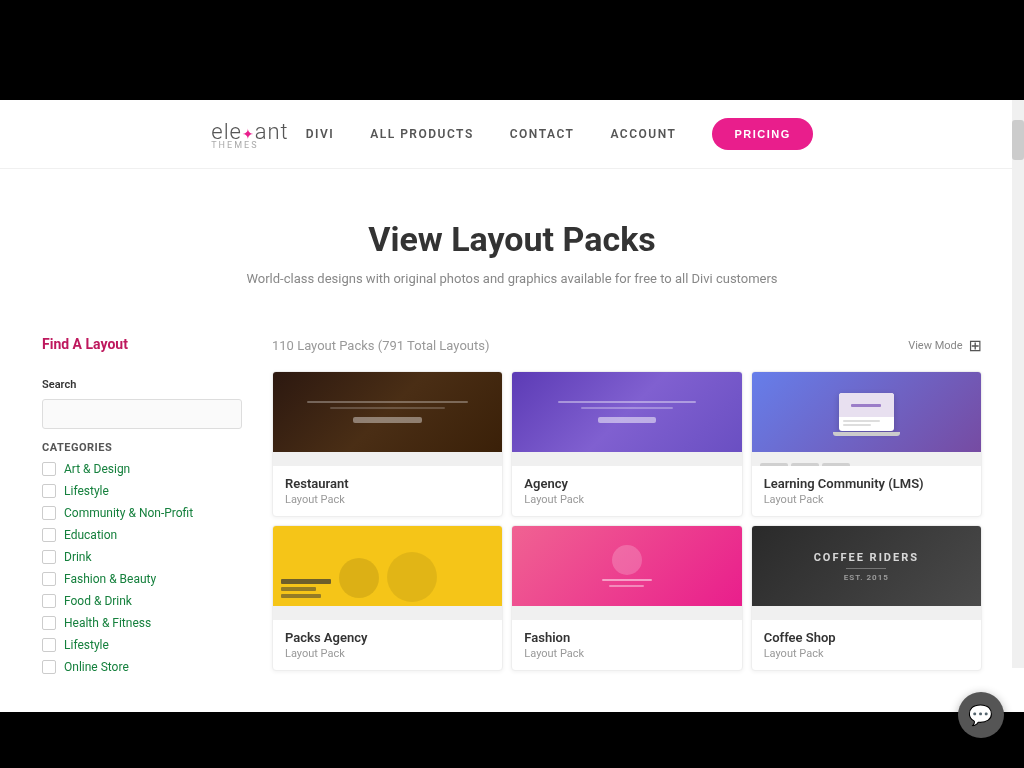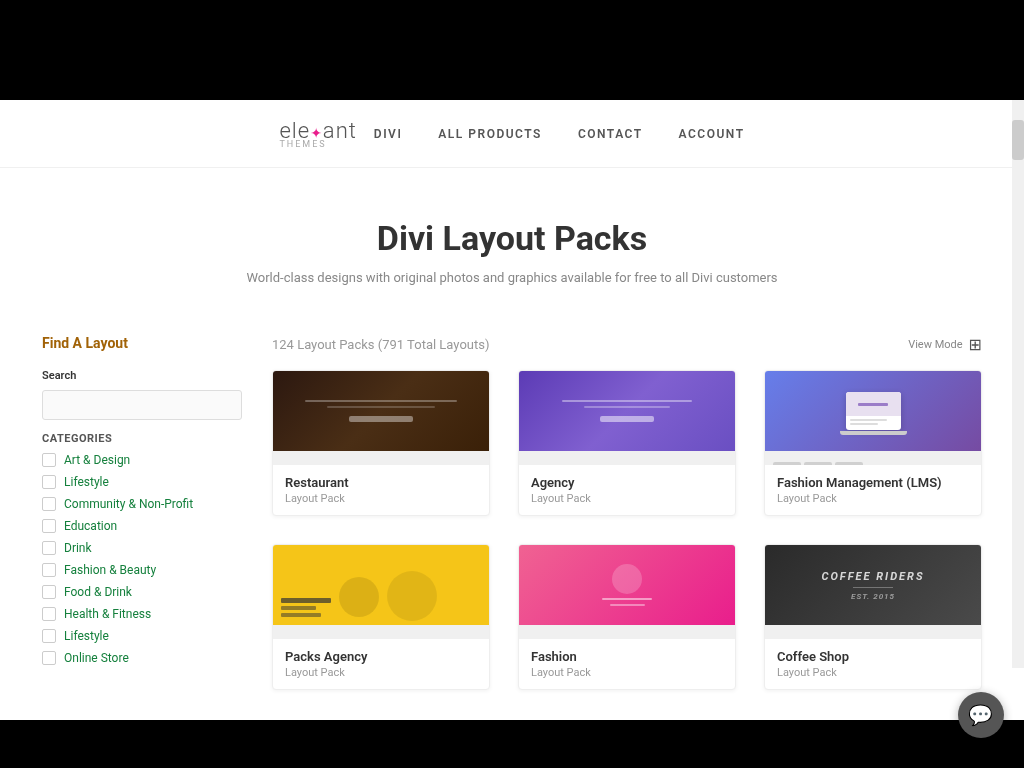--- a/index.html
+++ b/index.html
@@ -98,22 +98,22 @@
       margin: 0 auto;
     }
     
     .sidebar {
       width: 200px;
       flex-shrink: 0;
     }
     .sidebar-title {
       font-size: 14px;
       font-weight: 700;
-      color: #a16207;
-      margin-bottom: 18px;
+      color: #be185d;
+      margin-bottom: 26px;
     }
     .sidebar-section-label {
       font-size: 11px;
       font-weight: 600;
       color: #333;
       margin-bottom: 8px;
       margin-top: 14px;
     }
     .search-input {
       width: 100%;
@@ -180,35 +180,34 @@
       cursor: pointer;
     }
     .view-mode-icon {
       font-size: 16px;
       color: #555;
     }
     
     .layout-grid {
       display: grid;
       grid-template-columns: repeat(3, 1fr);
-      gap: 28px;
+      gap: 8px;
     }
     .layout-card {
       border: 1px solid #eee;
       border-radius: 4px;
       overflow: hidden;
       background: #fff;
       box-shadow: 0 1px 4px rgba(0,0,0,0.06);
     }
     .card-preview {
       width: 100%;
       height: 94px;
       overflow: hidden;
       position: relative;
-      font-style: italic;
     }
     .card-preview-top {
       width: 100%;
       height: 80px;
     }
     .card-preview-bottom {
       background: #f5f5f5;
       height: 55px;
       display: flex;
       align-items: center;
@@ -335,25 +334,26 @@
           ele<span class="logo-star">✦</span>ant
         </span>
         <span class="logo-themes">THEMES</span>
       </div>
     </div>
     <nav class="nav">
       <a class="nav-link">DIVI</a>
       <a class="nav-link">ALL PRODUCTS</a>
       <a class="nav-link">CONTACT</a>
       <a class="nav-link">ACCOUNT</a>
+      <button class="pricing-btn">PRICING</button>
     </nav>
   </header>
 
   <section class="hero">
-    <h1 class="hero-title">Divi Layout Packs</h1>
+    <h1 class="hero-title">View Layout Packs</h1>
     <p class="hero-subtitle">World-class designs with original photos and graphics available for free to all Divi customers</p>
   </section>
 
   <div class="main-content">
 
     <aside class="sidebar">
       <h2 class="sidebar-title">Find A Layout</h2>
       <div class="sidebar-section-label">Search</div>
       <input class="search-input" type="text" style="">
       <div class="categories-label">Categories</div>
@@ -398,21 +398,21 @@
         <div class="category-item">
           <div class="category-checkbox"></div>
           <span class="category-label">Online Store</span>
         </div>
       </div>
     </aside>
 
     <div class="grid-area">
       <div class="grid-header">
         <div class="grid-count">
-          <span>124 Layout Packs</span> <span>(791 Total Layouts)</span>
+          <span>110 Layout Packs</span> <span>(791 Total Layouts)</span>
         </div>
         <div class="view-mode">
           <span>View Mode</span>
           <span class="view-mode-icon">⊞</span>
         </div>
       </div>
 
       <div class="layout-grid">
 
         <div class="layout-card">
@@ -484,21 +484,21 @@
                 </div>
                 <div style="display:flex;gap:3px;">
                   <div style="width:28px;height:14px;background:#d0d0d0;border-radius:2px;"></div>
                   <div style="width:28px;height:14px;background:#d0d0d0;border-radius:2px;"></div>
                   <div style="width:28px;height:14px;background:#d0d0d0;border-radius:2px;"></div>
                 </div>
               </div>
             </div>
           </div>
           <div class="card-info">
-            <div class="card-name">Fashion Management (LMS)</div>
+            <div class="card-name">Learning Community (LMS)</div>
             <div class="card-type">Layout Pack</div>
           </div>
         </div>
 
         <div class="layout-card">
           <div class="card-preview">
             <div class="card-preview-top" style="background:#f5c518;display:flex;align-items:flex-end;padding:8px;gap:8px;">
               <div style="display:flex;flex-direction:column;gap:3px;">
                 <div style="width:50px;height:5px;background:#333;border-radius:1px;opacity:0.7;"></div>
                 <div style="width:35px;height:4px;background:#333;border-radius:1px;opacity:0.5;"></div>

